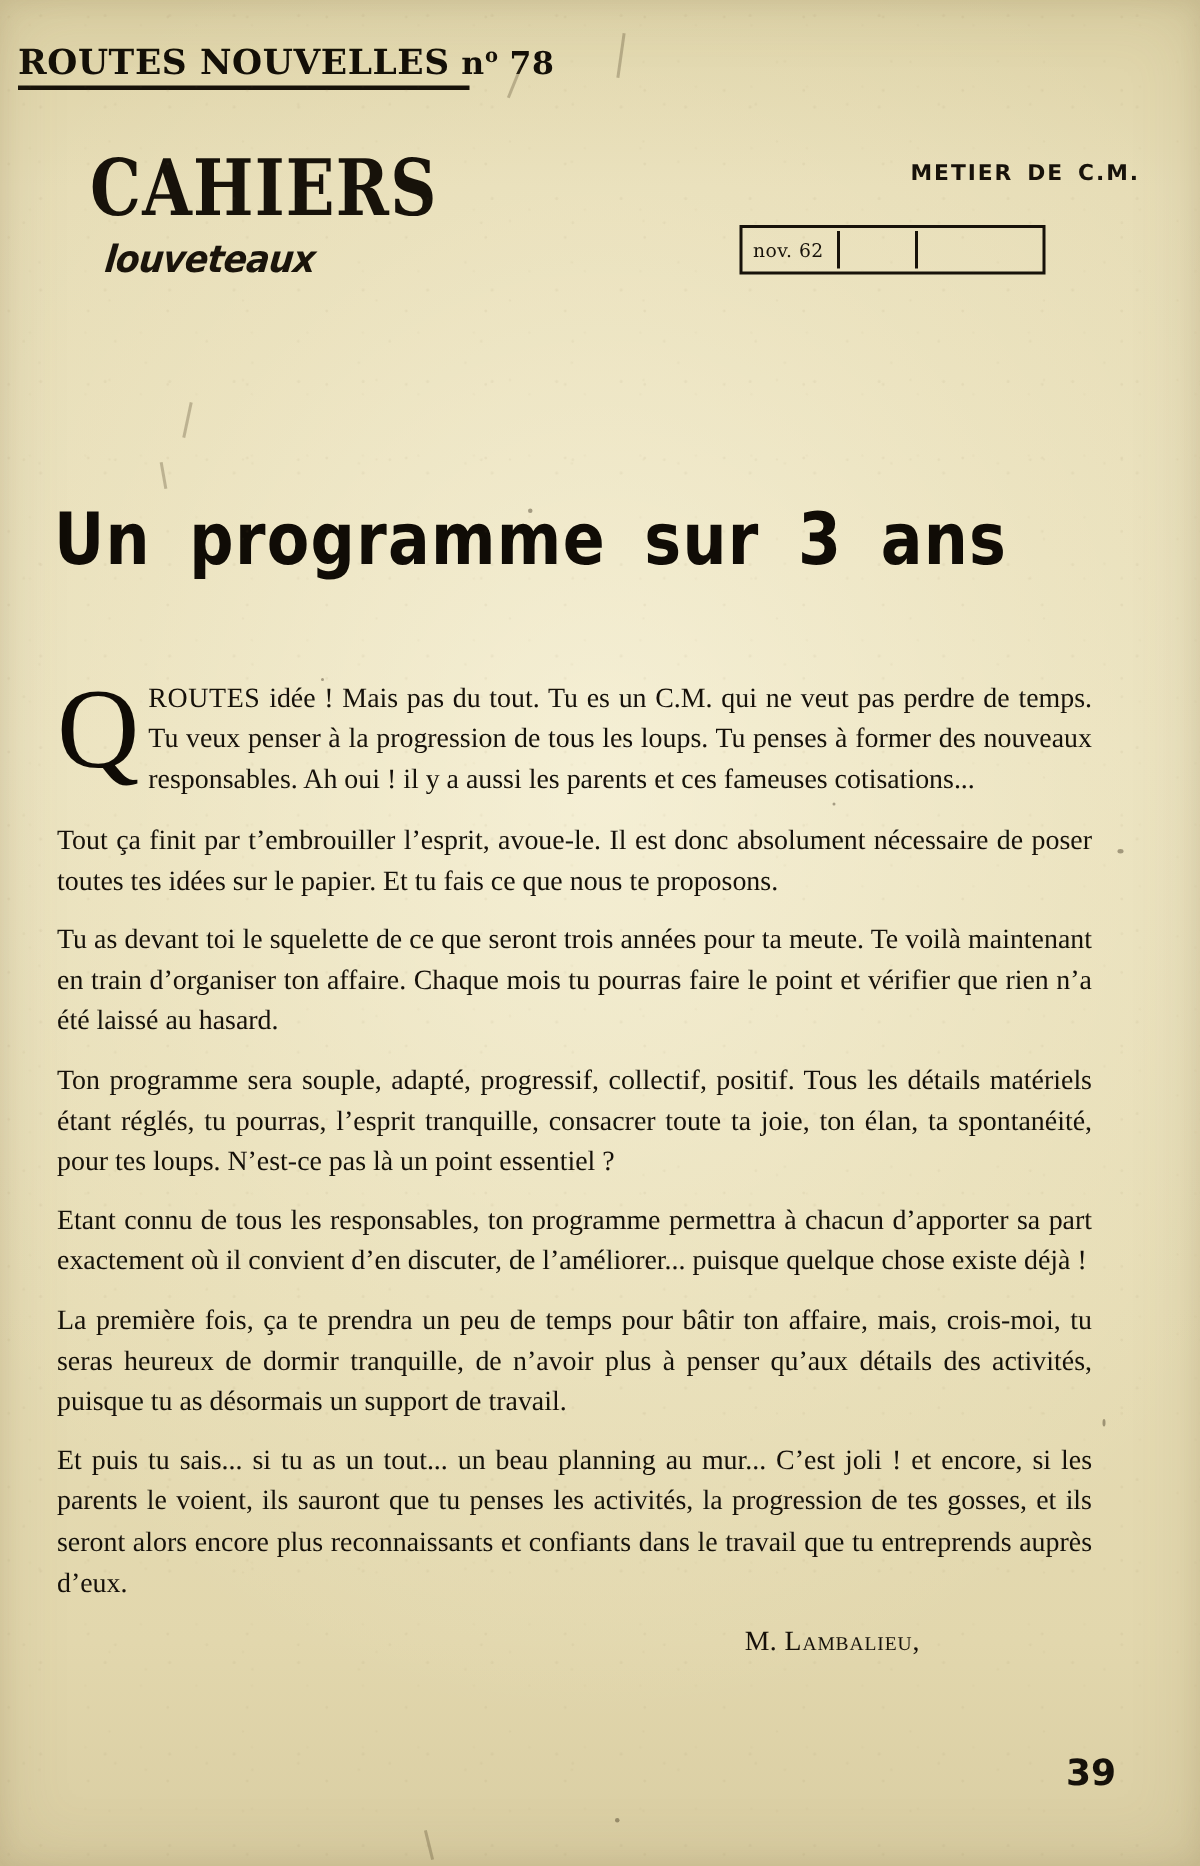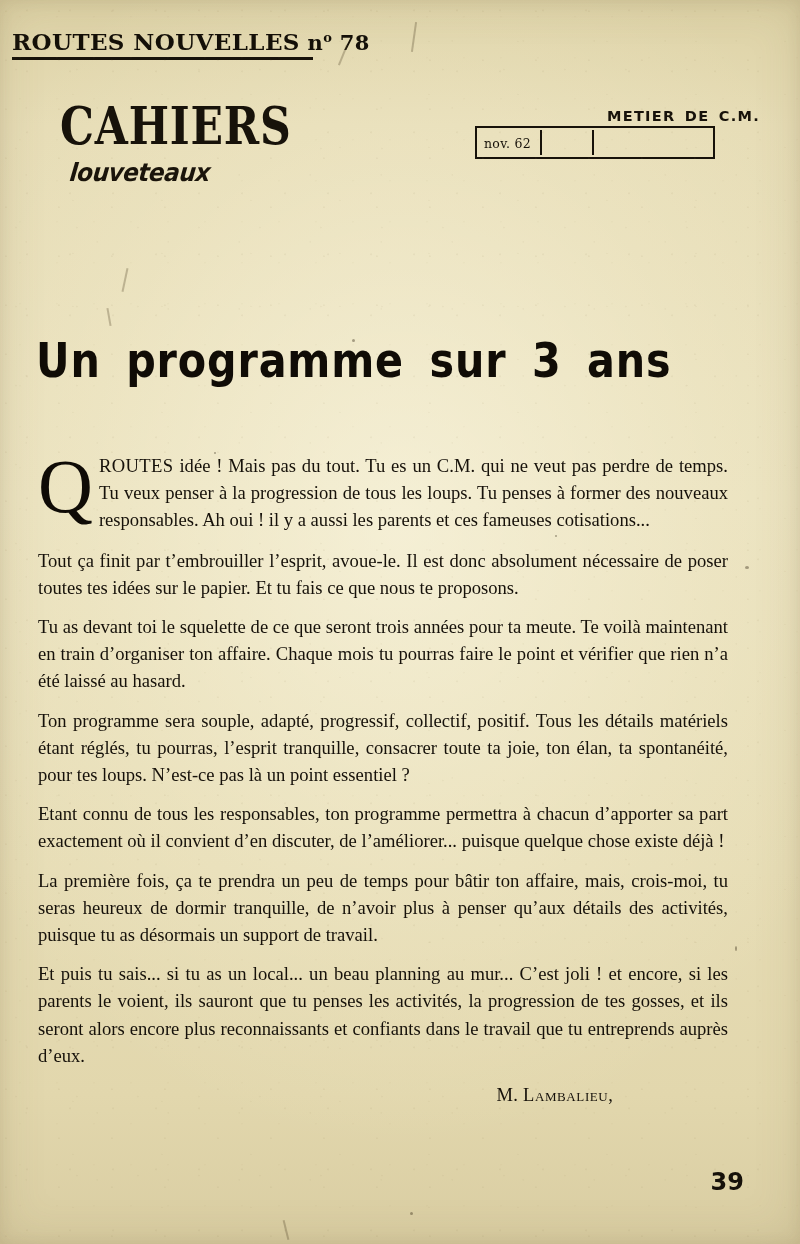--- a/index.html
+++ b/index.html
@@ -124,22 +124,22 @@
   .metier-label {
     font-family: "DejaVu Sans", sans-serif;
     font-weight: bold;
     font-size: 14.5px;
     letter-spacing: 1.3px;
     color: #17120a;
     word-spacing: 3px;
   }
   .metier-box {
     position: relative;
-    margin: 2px auto 0;
-    width: 240px;
+    margin: 26px auto 0;
+    width: 204px;
     height: 33px;
     border: 2.5px solid #17120a;
     box-sizing: border-box;
   }
   .metier-date {
     position: absolute;
     left: 7px;
     top: 50%;
     transform: translateY(-50%);
     font-family: "DejaVu Serif", serif;
@@ -298,21 +298,21 @@
 
   <div class="body-copy">
     <p class="lead">
       <span class="dropcap">Q</span><span class="smallcaps">ROUTES</span><span> idée ! Mais pas du tout. Tu es un C.M. qui ne veut pas perdre de temps. Tu veux penser à la progression de tous les loups. Tu penses à former des nouveaux responsables. Ah oui ! il y a aussi les parents et ces fameuses cotisations...</span>
     </p>
     <p><span>Tout ça finit par t’embrouiller l’esprit, avoue-le. Il est donc absolument nécessaire de poser toutes tes idées sur le papier. Et tu fais ce que nous te proposons.</span></p>
     <p><span>Tu as devant toi le squelette de ce que seront trois années pour ta meute. Te voilà maintenant en train d’organiser ton affaire. Chaque mois tu pourras faire le point et vérifier que rien n’a été laissé au hasard.</span></p>
     <p><span>Ton programme sera souple, adapté, progressif, collectif, positif. Tous les détails matériels étant réglés, tu pourras, l’esprit tranquille, consacrer toute ta joie, ton élan, ta spontanéité, pour tes loups. N’est-ce pas là un point essentiel ?</span></p>
     <p><span>Etant connu de tous les responsables, ton programme permettra à chacun d’apporter sa part exactement où il convient d’en discuter, de l’améliorer... puisque quelque chose existe déjà !</span></p>
     <p><span>La première fois, ça te prendra un peu de temps pour bâtir ton affaire, mais, crois-moi, tu seras heureux de dormir tranquille, de n’avoir plus à penser qu’aux détails des activités, puisque tu as désormais un support de travail.</span></p>
-    <p><span>Et puis tu sais... si tu as un local... un beau planning au mur... C’est joli ! et encore, si les parents le voient, ils sauront que tu penses les activités, la progression de tes gosses, et ils seront alors encore plus reconnaissants et confiants dans le travail que tu entreprends auprès d’eux.</span></p>
+    <p><span>Et puis tu sais... si tu as un tout... un beau planning au mur... C’est joli ! et encore, si les parents le voient, ils sauront que tu penses les activités, la progression de tes gosses, et ils seront alors encore plus reconnaissants et confiants dans le travail que tu entreprends auprès d’eux.</span></p>
   </div>
 
   <div class="signature">
     <div class="sig-name"><span>M. </span><span class="sc">Lambalieu,</span></div>
   </div>
 
   <div class="folio">39</div>
 
   <span class="speck" style="left:352px; top:339px; width:3px; height:3px;"></span>
   <span class="speck" style="left:214px; top:452px; width:2px; height:2px;"></span>

